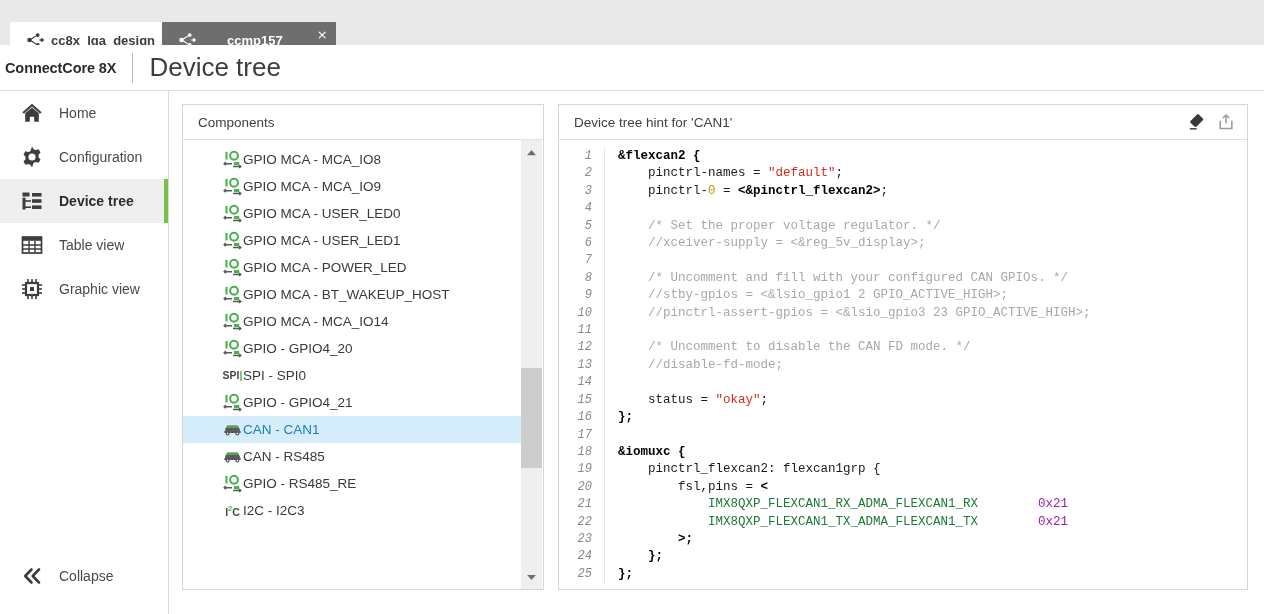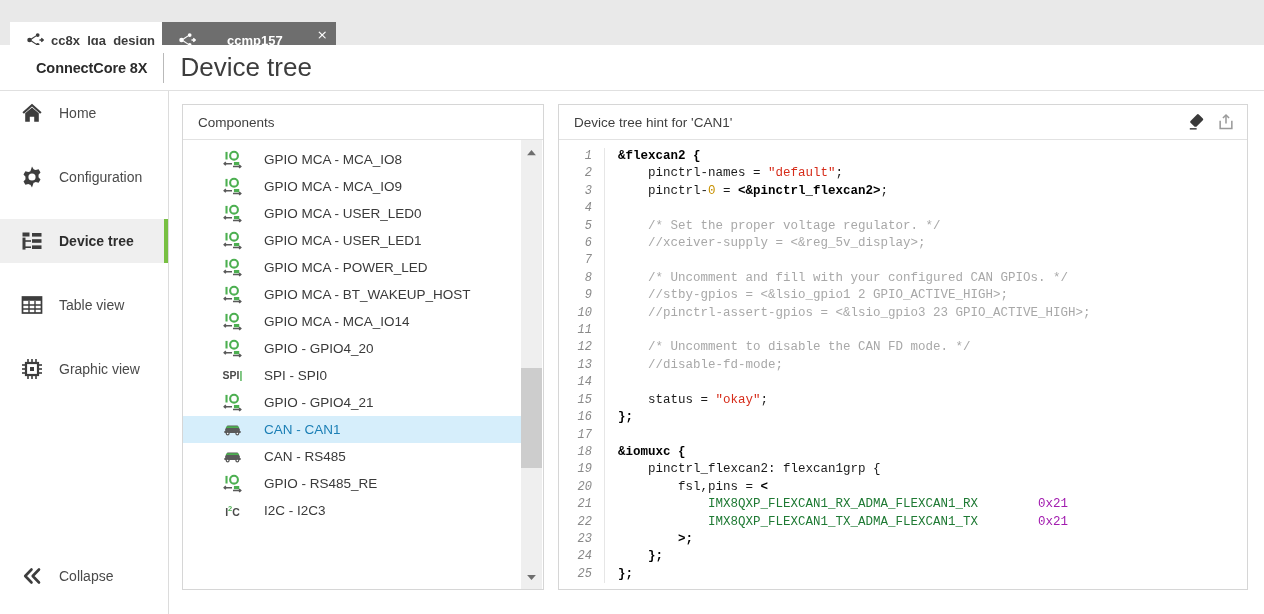--- a/index.html
+++ b/index.html
@@ -44,37 +44,37 @@
   }
 
   
   #header {
     position: relative; height: 46px;
     border-bottom: 1px solid #e0e0e0;
     display: flex; align-items: center;
   }
   #brand {
     font-size: 14.5px; font-weight: bold; color: #2b2b2b;
-    padding-left: 36px; letter-spacing: -0.1px;
+    padding-left: 5px; letter-spacing: -0.1px;
   }
   #brand-divider {
     width: 1px; background: #b9b9b9;
     height: 30px; margin: 0 16px 0 16px;
   }
   #page-title { font-size: 26px; color: #3d3d3d; font-weight: normal; }
 
   
   #body { position: relative; height: 523px; display: flex; }
 
   
   #sidebar {
     width: 169px; flex: none; background: #ffffff;
     border-right: 1px solid #dcdcdc;
     position: relative;
-    display: flex; flex-direction: column; gap: 20px;
+    display: flex; flex-direction: column;
   }
   .nav-item {
     height: 44px; display: flex; align-items: center;
     padding-left: 19px; position: relative;
     color: #4a4a4a; font-size: 14px; cursor: default;
   }
   .nav-item.active {
     background: #efefef; font-weight: bold; color: #2d2d2d;
   }
   .nav-item.active::after {
@@ -121,21 +121,21 @@
     position: absolute; left: 0; top: 0; right: 22px; bottom: 0;
     padding-top: 6px;
   }
   .comp-item {
     height: 27px; display: flex; align-items: center;
     padding-left: 40px; font-size: 13.5px; color: #3a3a3a;
     cursor: default; white-space: nowrap;
   }
   .comp-item.selected { background: #d6eefb; color: #1b7fb5; }
   .comp-icon {
-    width: 19px; height: 19px; flex: none; margin-right: 22px;
+    width: 19px; height: 19px; flex: none; margin-right: 1px;
     display: flex; align-items: center; justify-content: center;
   }
   .txt-icon {
     font-size: 10.5px; font-weight: bold; color: #4a4a4a;
     font-family: "Liberation Sans", sans-serif; line-height: 1;
   }
   .txt-icon .grn { color: #4caf50; }
   .txt-icon sup { font-size: 7.5px; vertical-align: super; }
 
   

